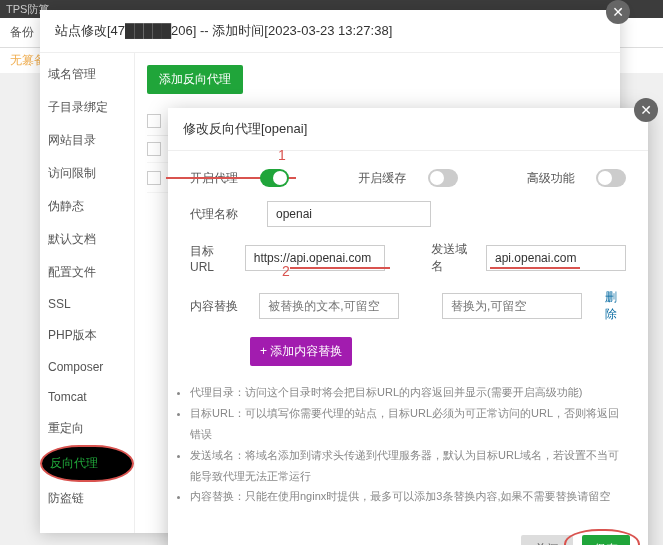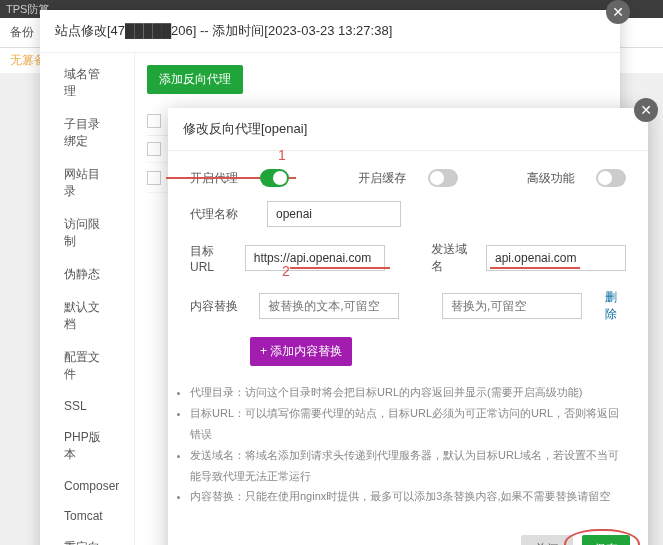--- a/index.html
+++ b/index.html
@@ -6,21 +6,21 @@
   body { background: #f0f0f0; width: 663px; height: 545px; overflow: hidden; position: relative; font-size: 12px; color: #555; }
   .topbar { background: #3c3c3c; color: #ccc; height: 18px; padding: 2px 6px; font-size: 11px; }
   .subtab { background: #fff; border-bottom: 1px solid #ddd; padding: 6px 10px; font-size: 12px; color: #555; }
   .orange-item { color: #f0ad4e; padding: 4px 10px; background: #fff; }
   
   .site-modal { position: absolute; left: 40px; top: 10px; width: 580px; background: #fff; box-shadow: 0 2px 16px rgba(0,0,0,.2); z-index: 10; }
   .site-modal-header { padding: 12px 15px; border-bottom: 1px solid #eee; font-size: 13px; color: #333; position: relative; }
   .site-close { position: absolute; right: -10px; top: -10px; width: 24px; height: 24px; border-radius: 50%; background: #666; color: #fff; display: flex; align-items: center; justify-content: center; cursor: pointer; font-size: 14px; }
   .site-body { display: flex; min-height: 480px; }
   .site-sidebar { width: 95px; border-right: 1px solid #eee; padding-top: 5px; }
-  .sb-item { padding: 8px 24px; font-size: 12px; color: #555; cursor: pointer; position: relative; }
+  .sb-item { padding: 8px 8px; font-size: 12px; color: #555; cursor: pointer; position: relative; }
   .sb-item.active { background: #000000; color: #20a53a; }
   .sb-item.circled { border: 2px solid #d9534f; border-radius: 50% / 60%; }
   .site-main { flex: 1; padding: 12px; }
   .btn-green { background: #20a53a; color: #fff; border: none; padding: 6px 12px; border-radius: 2px; font-size: 12px; cursor: pointer; }
   .table-head { display: flex; border-bottom: 1px solid #eee; padding: 6px 0; margin-top: 12px; color: #666; font-size: 12px; align-items: center; }
   .table-row { display: flex; padding: 6px 0; border-bottom: 1px solid #f5f5f5; align-items: center; }
   .checkbox { width: 14px; height: 14px; border: 1px solid #ccc; margin-right: 10px; }
   .th-name { width: 50px; }
   .th-pdir { width: 70px; }
   .th-url { width: 140px; }
@@ -34,21 +34,21 @@
   .proxy-body { padding: 18px 22px; }
   .form-row { display: flex; align-items: center; margin-bottom: 14px; font-size: 12px; gap: 17px; }
   .fr-label { width: 60px; color: #555; text-align: left; }
   .toggle { width: 34px; height: 18px; border-radius: 10px; position: relative; cursor: pointer; }
   .toggle.on { background: #20a53a; }
   .toggle.off { background: #ccc; }
   .toggle::after { content: ""; position: absolute; width: 14px; height: 14px; background: #fff; border-radius: 50%; top: 2px; }
   .toggle.on::after { right: 2px; }
   .toggle.off::after { left: 2px; }
   .finput { border: 1px solid #ccc; padding: 5px 8px; font-size: 12px; color: #333; }
-  .finput.w1 { width: 134px; }
+  .finput.w1 { width: 164px; }
   .finput.w2 { width: 140px; }
   .finput.w3 { width: 140px; }
   .annot-red { color: #d9534f; font-size: 14px; position: absolute; }
   .underline-red { position: absolute; height: 2px; background: #d9534f; }
   .remove-link { color: #0369a1; font-size: 12px; margin-left: 6px; cursor: pointer; }
   .add-replace { background: #a21caf; color: #fff; border: none; padding: 6px 10px; border-radius: 2px; font-size: 12px; margin-left: 60px; cursor: pointer; }
   .tips { margin-top: 16px; }
   .tips li { list-style: disc; color: #888; font-size: 11px; line-height: 1.9; }
   .proxy-footer { padding: 10px 18px 16px; text-align: right; position: relative; }
   .btn-gray { background: #ddd; color: #666; border: none; padding: 6px 14px; border-radius: 2px; font-size: 12px; cursor: pointer; margin-right: 6px; }

